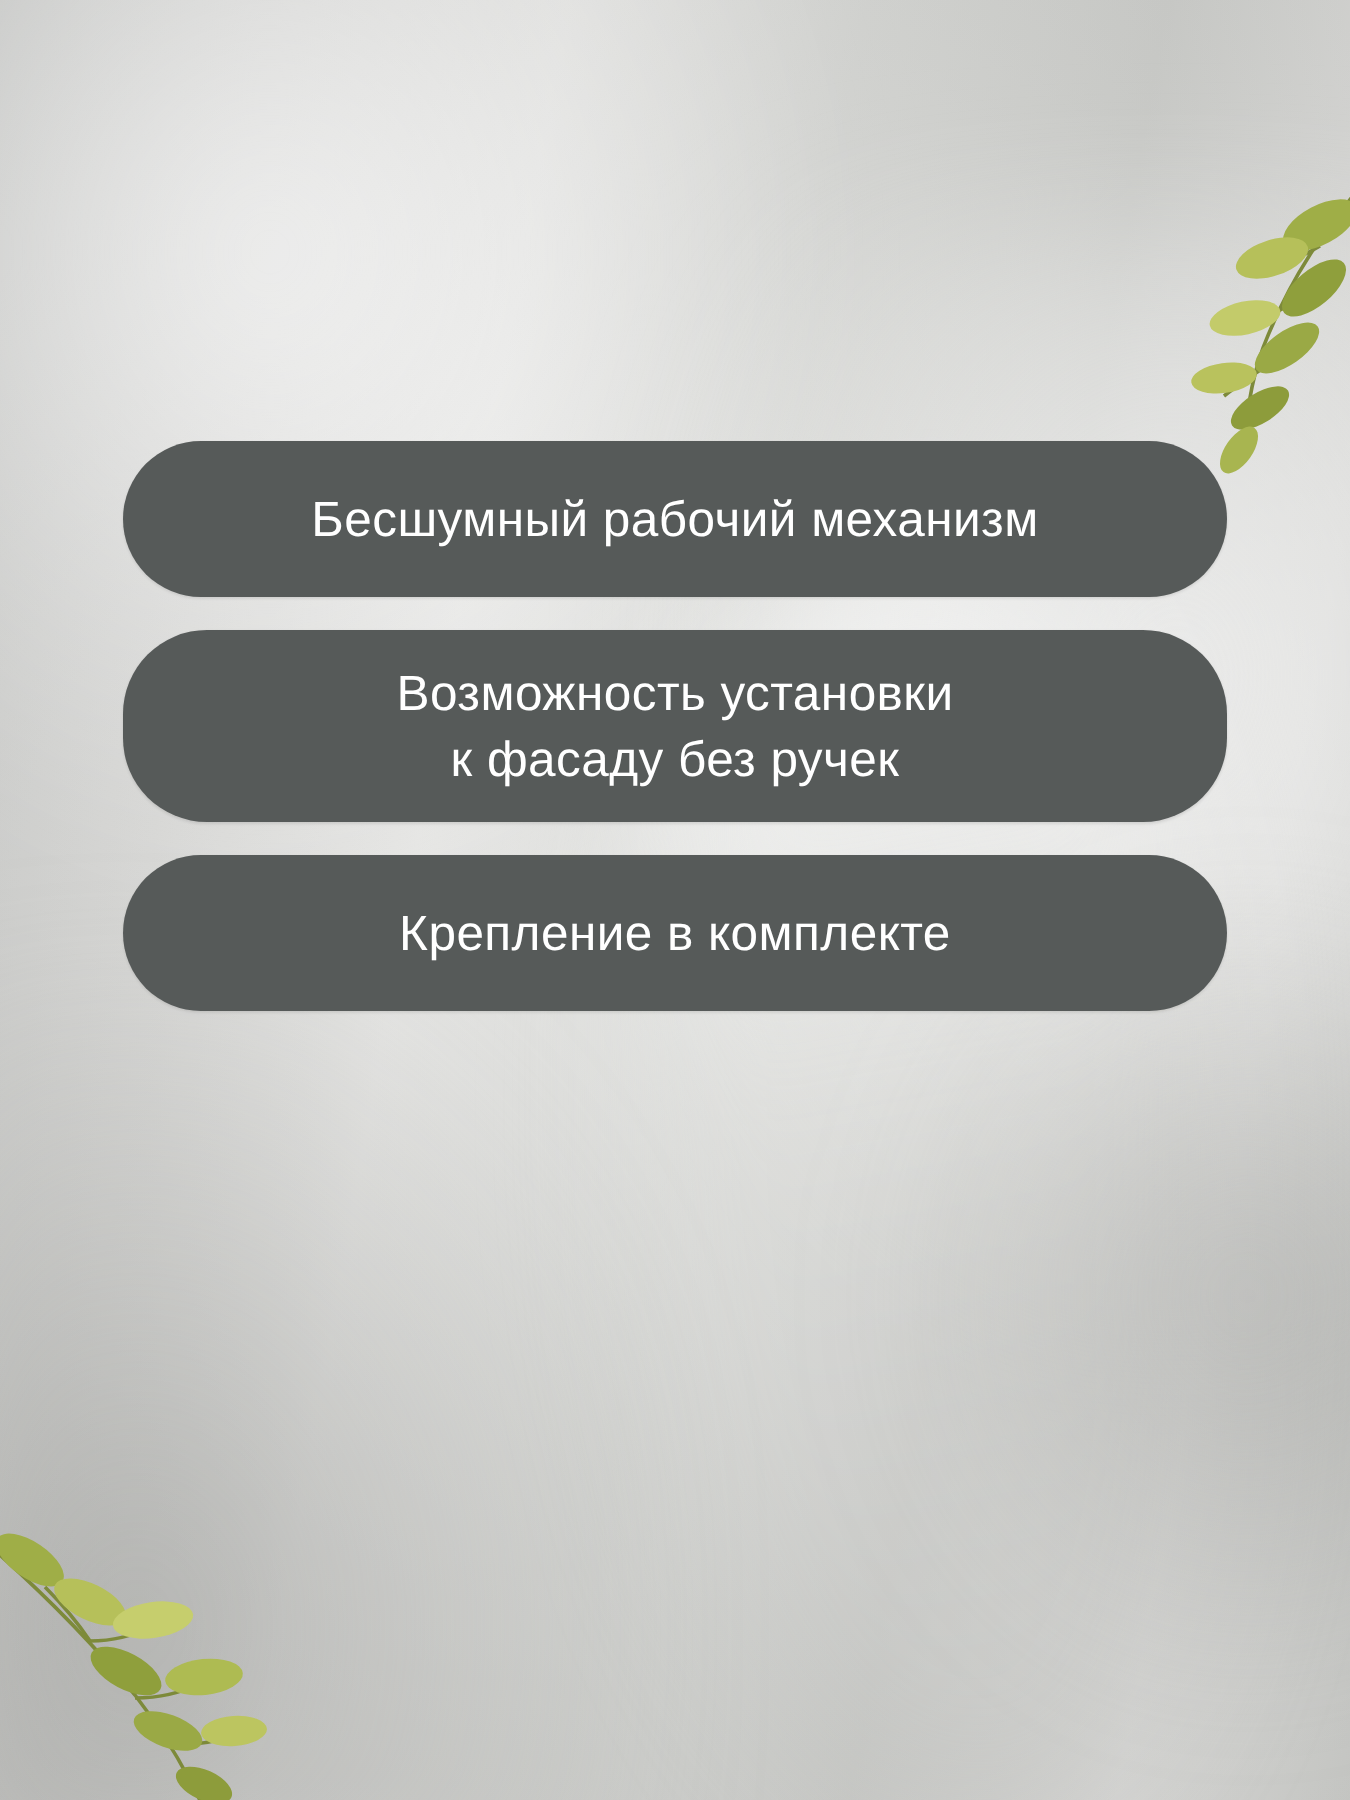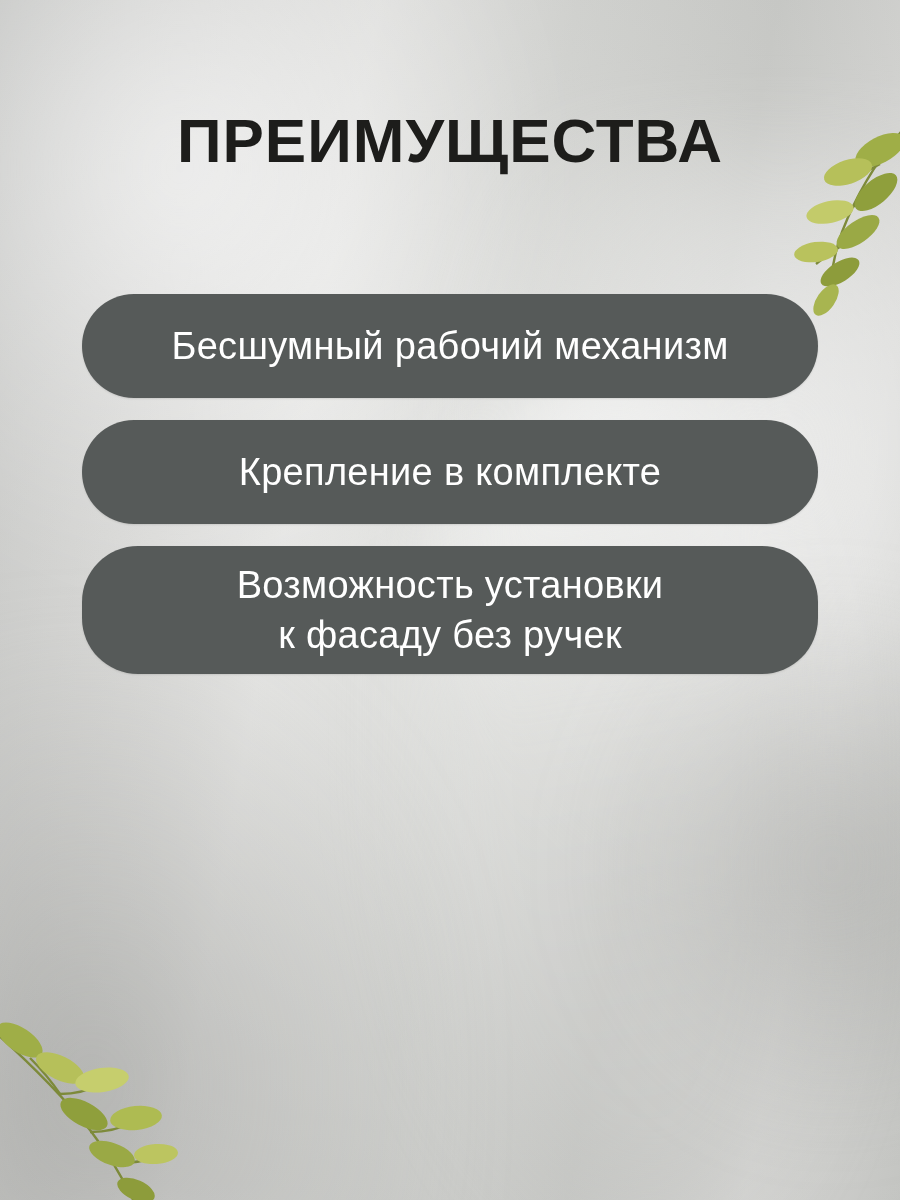--- a/index.html
+++ b/index.html
@@ -128,21 +128,21 @@
     background: #565a59;
     color: #ffffff;
     border-radius: 52px;
     min-height: 104px;
     display: flex;
     align-items: center;
     justify-content: center;
     text-align: center;
     padding: 14px 40px;
     box-sizing: border-box;
-    font-size: 38px;
+    font-size: 33px;
     line-height: 1.32;
     letter-spacing: 0.3px;
     font-weight: 400;
     box-shadow: 0 1px 2px rgba(0,0,0,0.10);
   }
   .pill.tall {
     min-height: 128px;
     border-radius: 56px;
   }
   .pill-text {
@@ -196,28 +196,27 @@
       <ellipse cx="74" cy="58" rx="26" ry="12" fill="#b6c05a" transform="rotate(26 74 58)"></ellipse>
       <ellipse cx="116" cy="70" rx="27" ry="12" fill="#c6ce6d" transform="rotate(-8 116 70)"></ellipse>
       <ellipse cx="98" cy="104" rx="26" ry="12" fill="#8f9f3c" transform="rotate(28 98 104)"></ellipse>
       <ellipse cx="150" cy="108" rx="26" ry="12" fill="#aebb52" transform="rotate(-6 150 108)"></ellipse>
       <ellipse cx="126" cy="144" rx="24" ry="11" fill="#9aa945" transform="rotate(20 126 144)"></ellipse>
       <ellipse cx="170" cy="144" rx="22" ry="10" fill="#bcc560" transform="rotate(-4 170 144)"></ellipse>
       <ellipse cx="150" cy="180" rx="20" ry="10" fill="#8d9c3b" transform="rotate(24 150 180)"></ellipse>
     </g>
   </svg>
 
-  <h1 class="title">ПРЕИМУЩЕСТВА</h1>
 
   <div class="pill-list">
     <div class="pill">
       <span class="pill-text">Бесшумный рабочий механизм</span>
-    </div>
-    <div class="pill">
-      <span class="pill-text">Крепление в комплекте</span>
     </div>
     <div class="pill tall">
       <span class="pill-text">Возможность установки
 к фасаду без ручек</span>
     </div>
+    <div class="pill">
+      <span class="pill-text">Крепление в комплекте</span>
+    </div>
   </div>
 
 </div>
 
 </body></html>

